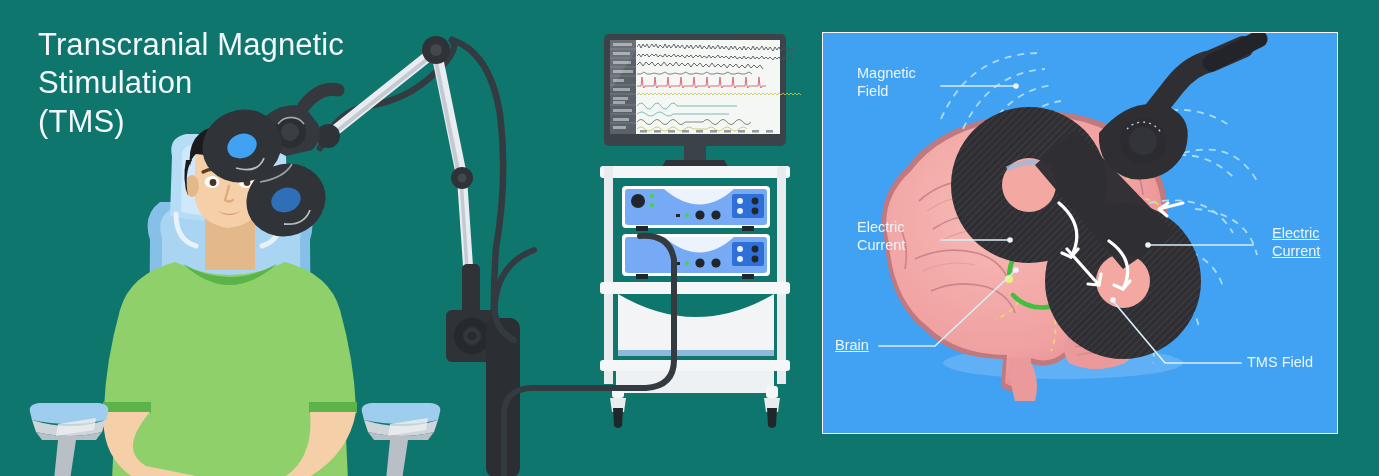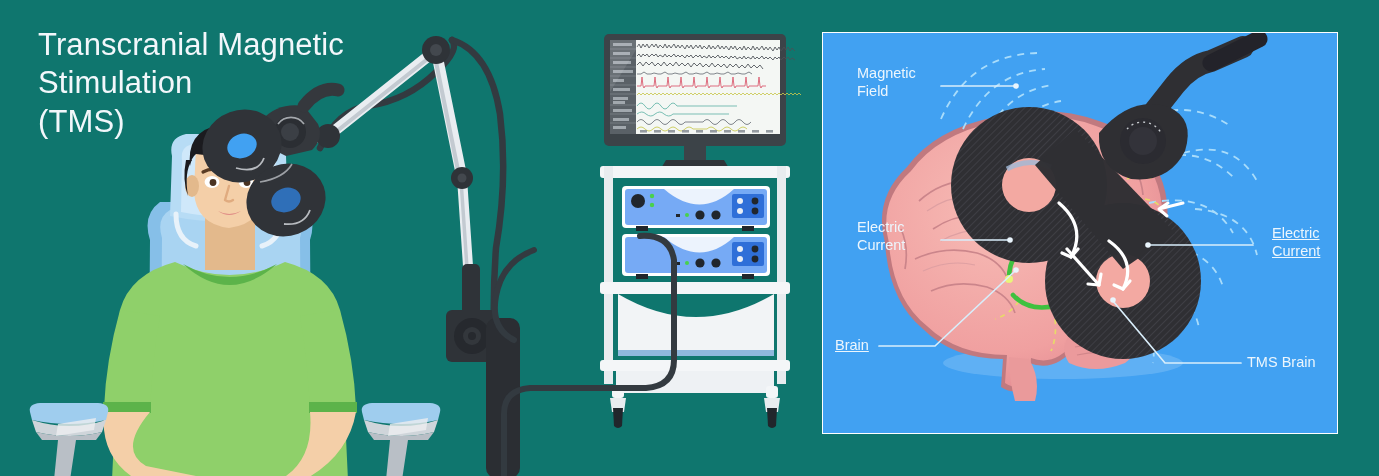--- a/index.html
+++ b/index.html
@@ -441,18 +441,18 @@
         </g>
       </svg>
 
       <div class="callout" style="left:34px;top:32px;">Magnetic
 Field</div>
       <div class="callout" style="left:34px;top:186px;">Electric
 Current</div>
       <div class="callout" style="left:12px;top:304px;text-decoration:underline;">Brain</div>
       <div class="callout" style="left:449px;top:192px;text-decoration:underline;">Electric
 Current</div>
-      <div class="callout" style="left:424px;top:321px;">TMS Brain</div>
+      <div class="callout" style="left:424px;top:321px;">TMS Field</div>
 
     </div>
   </div>
 
 </div>
 
 </body></html>

